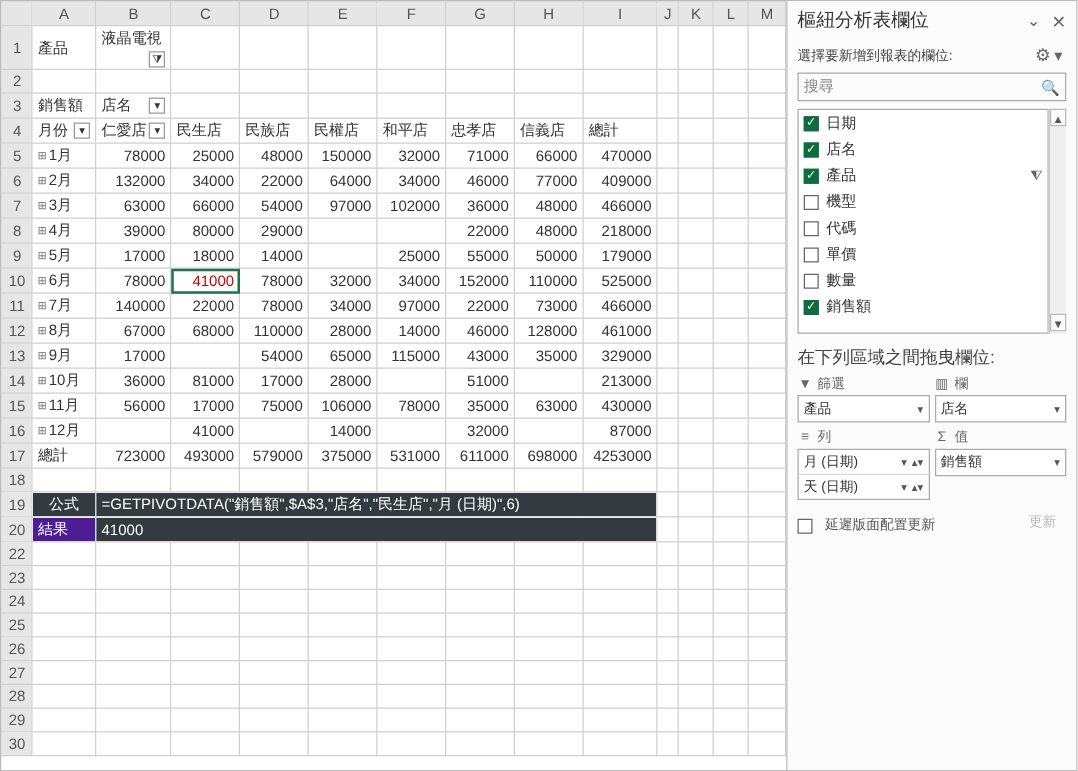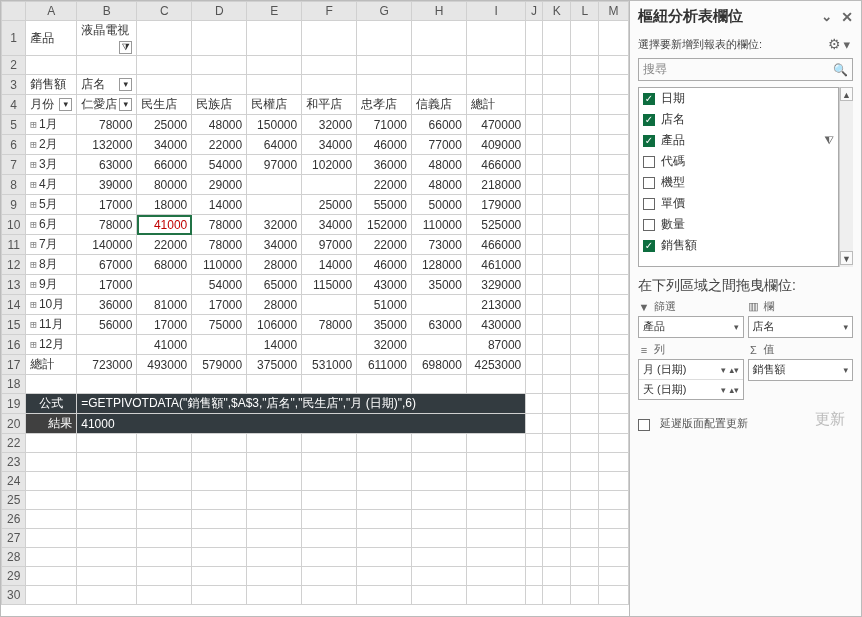--- a/index.html
+++ b/index.html
@@ -11,21 +11,21 @@
   th.rowhdr { width: 28px; text-align: center; background: #e6e6e6; color:#555; font-weight: normal;}
   th.colhdr { text-align: center; background: #e6e6e6; color:#555; font-weight: normal; height:18px;}
   td.left { text-align: left; }
   td.hdrcell { text-align: left; font-weight: normal;}
   .plus { color:#888; font-family: monospace; font-size:11px; margin-right:2px;}
   .dd { display:inline-block; width:13px; height:13px; border:1px solid #999; text-align:center; line-height:11px; font-size:9px; vertical-align:middle; background:#fff; float:right; margin-top:2px;}
   .red { color:#c00000; }
   .sel { outline: 2px solid #217346; outline-offset:-2px; background:#fff;}
   
   .panel { width: 232px; border-left: 1px solid #bbb; display:flex; flex-direction:column; padding:6px 8px 4px 8px; background:#fbfbfb;}
-  .panel-title { font-size:15px; font-weight:bold; color:#333; display:flex; align-items:center;}
+  .panel-title { font-size:15px; font-weight:normal; color:#333; display:flex; align-items:center;}
   .panel-title .sp { flex:1;}
   .panel-sub { font-size:11px; margin:10px 0 6px 0; color:#444; display:flex; align-items:flex-end;}
   .panel-sub .sp{flex:1;}
   .search { display:flex; border:1px solid #aaa; padding:2px 4px; margin-bottom:6px; align-items:center; color:#888;}
   .search .sp{flex:1;}
   .fieldlist { border:1px solid #aaa; height:180px; overflow:auto; background:#fff;}
   .fld { display:flex; align-items:center; padding:2px 4px; }
   .cb { width:12px; height:12px; border:1px solid #666; text-align:center; line-height:10px; font-size:10px; margin-right:6px; background:#fff;}
   .cb.on { background:#0d6d3f; color:#fff; border-color:#0d6d3f;}
   .fld .sp{flex:1;}
@@ -37,21 +37,21 @@
   .zone{border:0; }
   .zone .zhdr{display:flex;align-items:center;font-size:11px;color:#666;margin-bottom:2px;}
   .zone .zhdr .ic{width:12px;display:inline-block;text-align:center;margin-right:4px;}
   .zbox{border:1px solid #aaa;background:#fff;min-height:22px;font-size:11px;}
   .pill{display:flex;align-items:center;padding:2px 4px;border-bottom:1px solid #ddd;}
   .pill:last-child{border-bottom:none;}
   .pill .sp{flex:1;}
   .pill .dd2{font-size:9px;color:#555;}
   .foot{display:flex;align-items:flex-end;margin-top:8px;font-size:11px;color:#555;}
   .foot .sp{flex:1;}
-  .updbtn{border:0;color:#bbb;padding:2px 8px;font-size:15px;background:none;}
+  .updbtn{border:0;color:#bbb;padding:2px 8px;font-size:11px;background:none;}
   .gear{font-size:14px;color:#666;}
   .chev{font-size:13px;color:#666;margin:0 3px;}
   .close{font-size:14px;color:#666;margin-left:6px;}
 </style>
 </head>
 <body>
 
 <div class="sheet">
   <div class="grid-area">
     <table id="grid">
@@ -364,21 +364,21 @@
             <th class="rowhdr">19</th>
             <td class="left" style="background:#333b40;color:#fff;text-align:center">公式</td>
             <td class="left" colspan="8" style="background:#333b40;color:#fff">=GETPIVOTDATA("銷售額",$A$3,"店名","民生店","月 (日期)",6)</td>
             <td></td>
             <td></td>
             <td></td>
             <td></td>
           </tr>
           <tr>
             <th class="rowhdr">20</th>
-            <td class="left" style="background:#404040;color:#fff;text-align:right">結果</td>
+            <td class="left" style="background:#4c1d95;color:#fff;text-align:left">結果</td>
             <td class="left" colspan="8" style="background:#333b40;color:#fff">41000</td>
             <td></td>
             <td></td>
             <td></td>
             <td></td>
           </tr>
           <tr>
             <th class="rowhdr">22</th>
             <td></td>
             <td></td>
@@ -557,27 +557,27 @@
 
   </div>
           <div class="fld">
     <span class="cb on">✓</span>
     <span>產品</span>
             <span class="sp"></span>
     <span class="funnel">⧨</span>
   </div>
           <div class="fld">
     <span class="cb "></span>
+    <span>機型</span>
+            <span class="sp"></span>
+
+  </div>
+          <div class="fld">
+    <span class="cb "></span>
     <span>代碼</span>
-            <span class="sp"></span>
-
-  </div>
-          <div class="fld">
-    <span class="cb "></span>
-    <span>機型</span>
             <span class="sp"></span>
 
   </div>
           <div class="fld">
     <span class="cb "></span>
     <span>單價</span>
             <span class="sp"></span>
 
   </div>
           <div class="fld">

